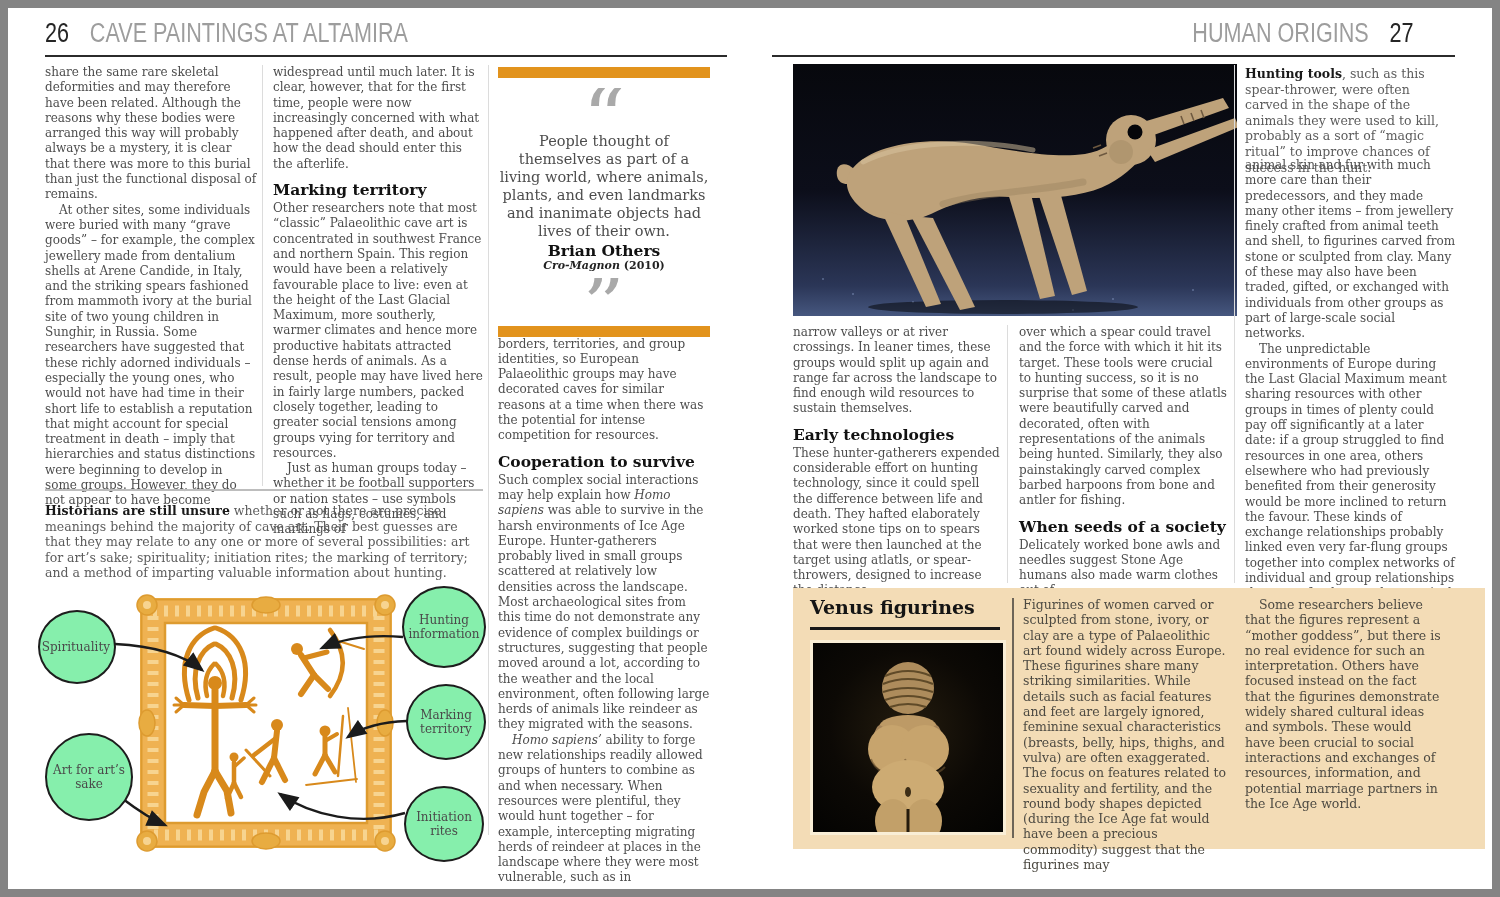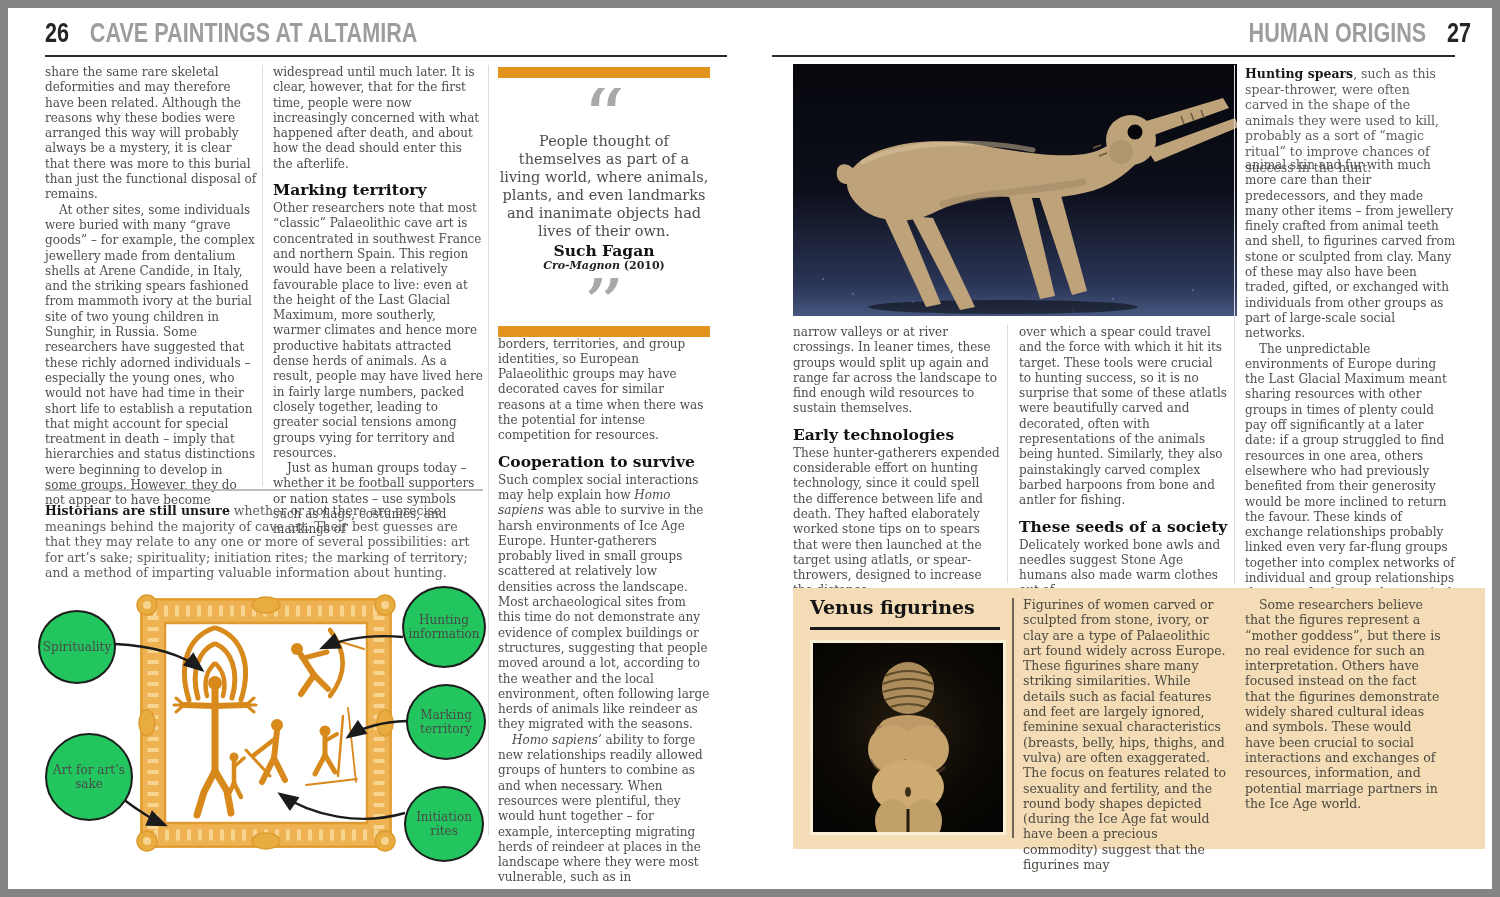--- a/index.html
+++ b/index.html
@@ -1,40 +1,40 @@
 <!DOCTYPE html>
 <html><head>
 <meta charset="utf-8">
 <style>
   html,body{margin:0;padding:0;background:#6e6e6e;}
   .frame{position:relative;width:1500px;height:897px;background:#848484;font-family:"DejaVu Serif",serif;overflow:hidden;}
   .spread{position:absolute;left:8px;top:8px;width:1484px;height:881px;background:#ffffff;}
   .abs{position:absolute;}
-  .runhead{font-family:"Liberation Sans",sans-serif;font-weight:bold;font-size:27px;white-space:nowrap;}
+  .runhead{font-family:"Liberation Sans",sans-serif;font-weight:normal;font-size:27px;white-space:nowrap;}
   .cond{display:inline-block;transform:scaleX(0.8);}
   .cond-l{transform-origin:left center;}
   .cond-r{transform-origin:right center;}
   .num{color:#252525;}
   .rh{color:#9d9d9d;}
   .hrule{background:#2b2b2b;height:2px;}
   .vrule{background:#dcdcdc;width:1px;position:absolute;}
   .bodycol{font-size:12px;line-height:15.3px;color:#4d4d4d;}
   .bodycol p{margin:0;}
   .bodycol p.ind{text-indent:14px;}
   .bodycol h3{font-size:15.5px;line-height:17px;color:#121212;margin:9px 0 3px 0;font-weight:bold;font-family:"DejaVu Serif",serif;}
   .caption{font-size:12.5px;line-height:15.6px;color:#5c5c5c;}
   .caption b{color:#191919;}
   .lightrule{background:#bdbdbd;height:2px;}
   .quotebox{width:212px;}
   .qbar{background:#E2931D;height:11px;width:100%;}
   .qmarks{display:block;margin:0 auto;}
   .quote-text{font-size:14.5px;line-height:18px;color:#4d4d4d;text-align:center;margin:2px 0 0 0;}
   .quote-author{font-size:15.5px;font-weight:bold;color:#111;text-align:center;margin-top:3px;}
   .quote-src{font-size:11px;font-weight:bold;color:#222;text-align:center;}
-  .circle-label{position:absolute;border:2.5px solid #1d1d1d;border-radius:50%;background:#22c55e;display:flex;align-items:center;justify-content:center;text-align:center;font-size:12px;line-height:1.2;color:#4a4a4a;box-sizing:border-box;z-index:5;padding:4px;}
+  .circle-label{position:absolute;border:2.5px solid #1d1d1d;border-radius:50%;background:#86efac;display:flex;align-items:center;justify-content:flex-end;text-align:center;font-size:12px;line-height:1.2;color:#4a4a4a;box-sizing:border-box;z-index:5;padding:4px;}
   .venus{background:#F3DCB6;}
   .venus-title{font-size:19px;font-weight:bold;color:#141414;font-family:"DejaVu Serif",serif;}
   .venus-underline{background:#191919;height:3px;}
   .venus-photo{border:3px solid #F9EED6;background:#050403;box-sizing:content-box;}
   .vcol{font-size:12.5px;line-height:15.3px;color:#4d4a42;}
   .vcol p{margin:0;}
   .vcol p.ind{text-indent:14px;}
   .endsq{color:#111;}
 </style>
 </head>
@@ -64,21 +64,21 @@
 
   <div class="vrule" style="left:488px;top:65px;height:770px;"></div>
 
   <div class="abs bodycol" style="left:498px;top:64px;width:212px;">
     <div class="quotebox">
       <div class="qbar" style="margin-top:3px;"></div>
       <svg class="qmarks" width="212" height="44" style="margin-top:10px;">
         <text x="106" y="60" text-anchor="middle" font-size="84" fill="#a9a9a9" font-family="DejaVu Serif, serif">“</text>
       </svg>
       <p class="quote-text">People thought of themselves as part of a living world, where animals, plants, and even landmarks and inanimate objects had lives of their own.</p>
-      <div class="quote-author">Such Fagan</div>
+      <div class="quote-author">Brian Others</div>
       <div class="quote-src"><i>Cro-Magnon</i><span> (2010)</span></div>
       <svg class="qmarks" width="212" height="40" style="margin-top:4px;">
         <text x="106" y="58" text-anchor="middle" font-size="84" fill="#a9a9a9" font-family="DejaVu Serif, serif">”</text>
       </svg>
       <div class="qbar" style="margin-top:8px;"></div>
     </div>
     <p style="">borders, territories, and group identities, so European Palaeolithic groups may have decorated caves for similar reasons at a time when there was the potential for intense competition for resources.</p>
     <h3>Cooperation to survive</h3>
     <p><span>Such complex social interactions may help explain how </span><i>Homo sapiens</i><span> was able to survive in the harsh environments of Ice Age Europe. Hunter-gatherers probably lived in small groups scattered at relatively low densities across the landscape. Most archaeological sites from this time do not demonstrate any evidence of complex buildings or structures, suggesting that people moved around a lot, according to the weather and the local environment, often following large herds of animals like reindeer as they migrated with the seasons.</span></p>
     <p class="ind"><i>Homo sapiens’</i><span> ability to forge new relationships readily allowed groups of hunters to combine as and when necessary. When resources were plentiful, they would hunt together – for example, intercepting migrating herds of reindeer at places in the landscape where they were most vulnerable, such as in</span></p>
@@ -185,21 +185,21 @@
   <div class="circle-label" style="left:402px;top:586px;width:84px;height:82px;">
       <span>Hunting information</span>
     </div>
   <div class="circle-label" style="left:406px;top:684px;width:80px;height:76px;">
       <span>Marking territory</span>
     </div>
   <div class="circle-label" style="left:404px;top:786px;width:80px;height:76px;">
       <span>Initiation rites</span>
     </div>
 
-  <div class="abs runhead" style="left:788px;top:18px;width:683px;text-align:right;">
+  <div class="abs runhead" style="left:731px;top:18px;width:683px;text-align:right;">
     <span class="cond cond-r"><span class="rh">HUMAN ORIGINS</span><span style="display:inline-block;width:26px;"></span><span class="num">27</span></span>
   </div>
   <div class="abs hrule" style="left:772px;top:55px;width:683px;"></div>
 
   <svg class="abs" style="left:793px;top:64px;" width="444" height="252" viewBox="0 0 444 252">
     <defs>
       <linearGradient id="night" x1="0" y1="0" x2="0" y2="1">
         <stop offset="0" stop-color="#07080d"></stop>
         <stop offset="0.5" stop-color="#0c0e1a"></stop>
         <stop offset="0.88" stop-color="#2b3657"></stop>
@@ -243,28 +243,28 @@
   <div class="abs bodycol" style="left:793px;top:325px;width:208px;">
     <p>narrow valleys or at river crossings. In leaner times, these groups would split up again and range far across the landscape to find enough wild resources to sustain themselves.</p>
     <h3>Early technologies</h3>
     <p>These hunter-gatherers expended considerable effort on hunting technology, since it could spell the difference between life and death. They hafted elaborately worked stone tips on to spears that were then launched at the target using atlatls, or spear-throwers, designed to increase the distance</p>
   </div>
 
   <div class="vrule" style="left:1007px;top:325px;height:258px;"></div>
 
   <div class="abs bodycol" style="left:1019px;top:325px;width:209px;">
     <p>over which a spear could travel and the force with which it hit its target. These tools were crucial to hunting success, so it is no surprise that some of these atlatls were beautifully carved and decorated, often with representations of the animals being hunted. Similarly, they also painstakingly carved complex barbed harpoons from bone and antler for fishing.</p>
-    <h3>These seeds of a society</h3>
+    <h3>When seeds of a society</h3>
     <p>Delicately worked bone awls and needles suggest Stone Age humans also made warm clothes out of</p>
   </div>
 
   <div class="vrule" style="left:1234px;top:65px;height:518px;"></div>
 
   <div class="abs caption" style="left:1245px;top:66px;width:211px;">
-    <b>Hunting spears</b><span>, such as this spear-thrower, were often carved in the shape of the animals they were used to kill, probably as a sort of “magic ritual” to improve chances of success in the hunt.</span>
+    <b>Hunting tools</b><span>, such as this spear-thrower, were often carved in the shape of the animals they were used to kill, probably as a sort of “magic ritual” to improve chances of success in the hunt.</span>
   </div>
   <div class="abs bodycol" style="left:1245px;top:158px;width:211px;">
     <p>animal skin and fur with much more care than their predecessors, and they made many other items – from jewellery finely crafted from animal teeth and shell, to figurines carved from stone or sculpted from clay. Many of these may also have been traded, gifted, or exchanged with individuals from other groups as part of large-scale social networks.</p>
     <p class="ind"><span>The unpredictable environments of Europe during the Last Glacial Maximum meant sharing resources with other groups in times of plenty could pay off significantly at a later date: if a group struggled to find resources in one area, others elsewhere who had previously benefited from their generosity would be more inclined to return the favour. These kinds of exchange relationships probably linked even very far-flung groups together into complex networks of individual and group relationships that were fundamental to survival in such a tough environment. </span><span class="endsq">■</span></p>
   </div>
 
   <div class="abs venus" style="left:793px;top:588px;width:692px;height:261px;">
     <div class="abs venus-title" style="left:17px;top:8px;">Venus figurines</div>
     <div class="abs venus-underline" style="left:17px;top:39px;width:190px;"></div>
 

